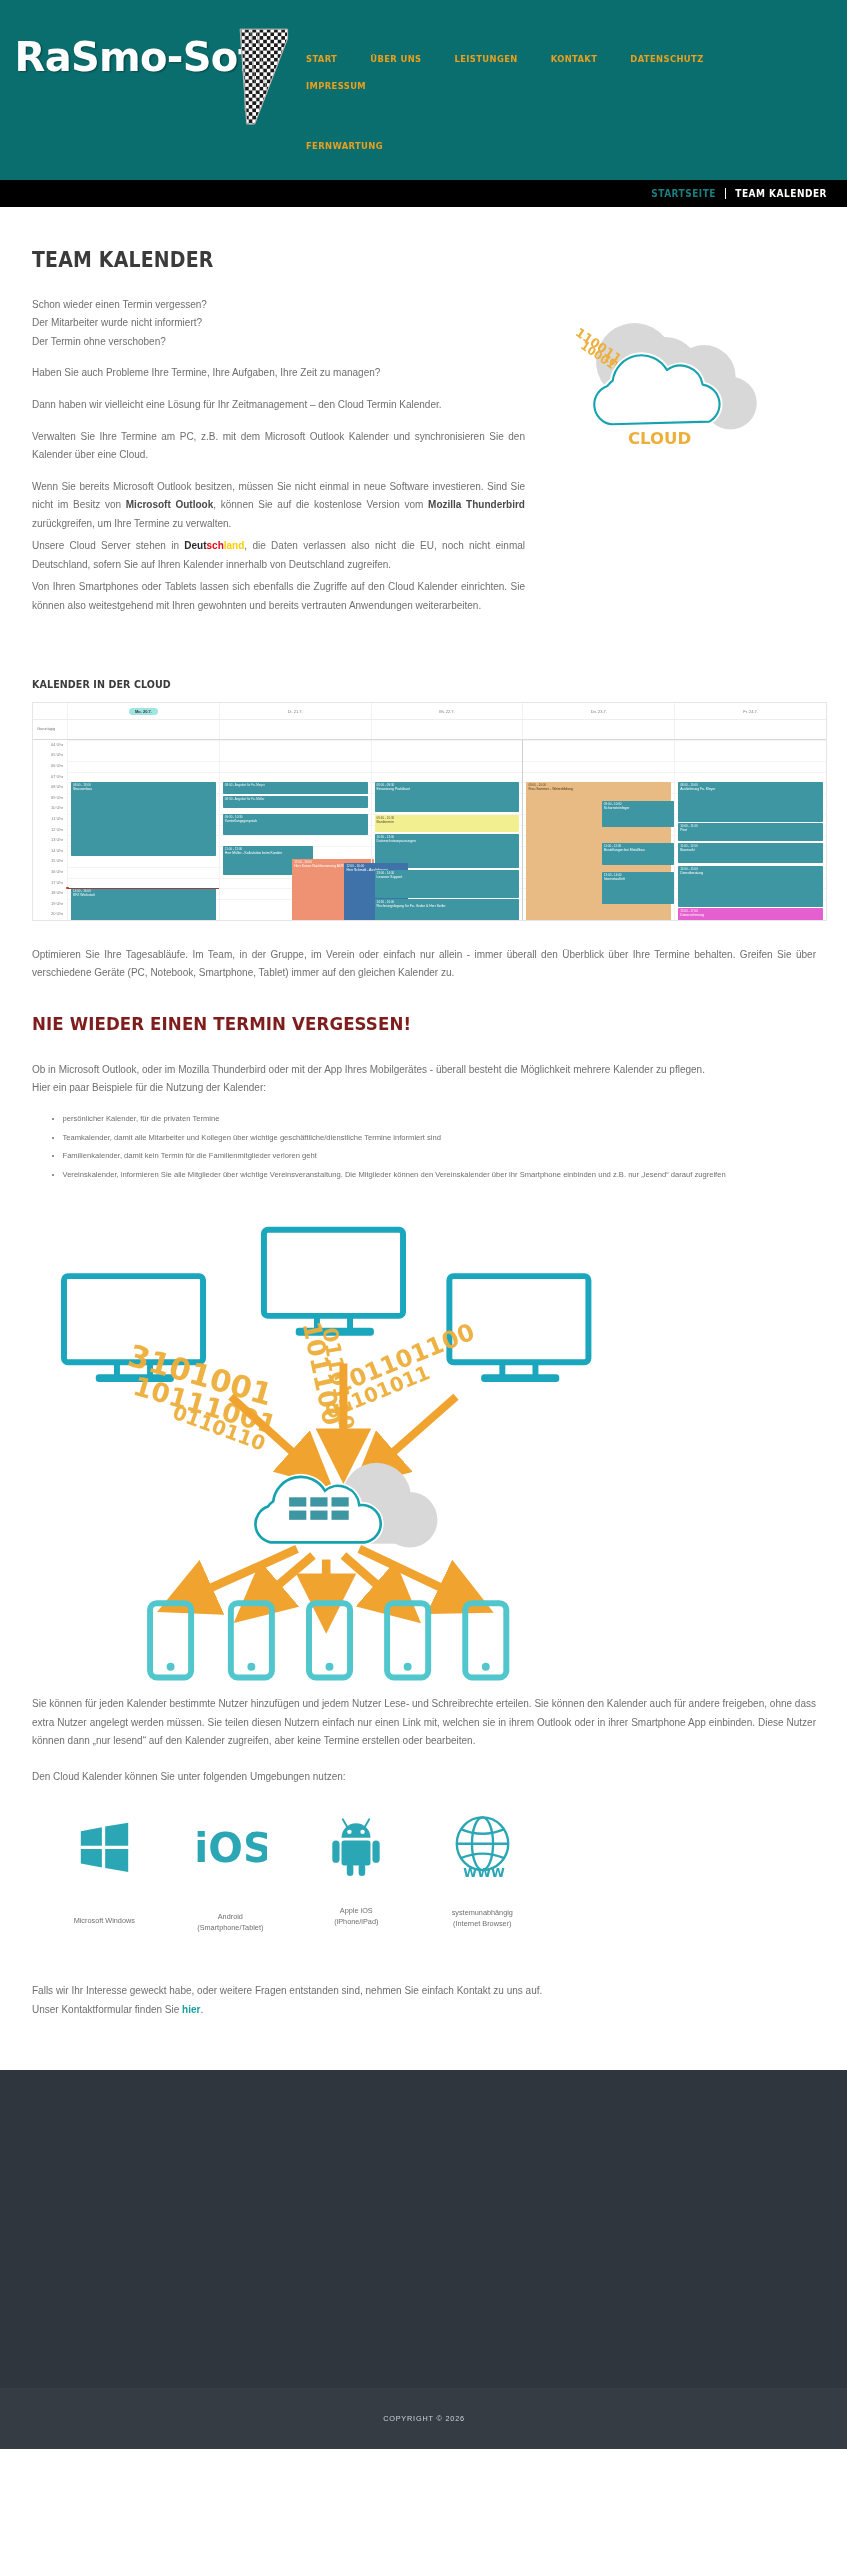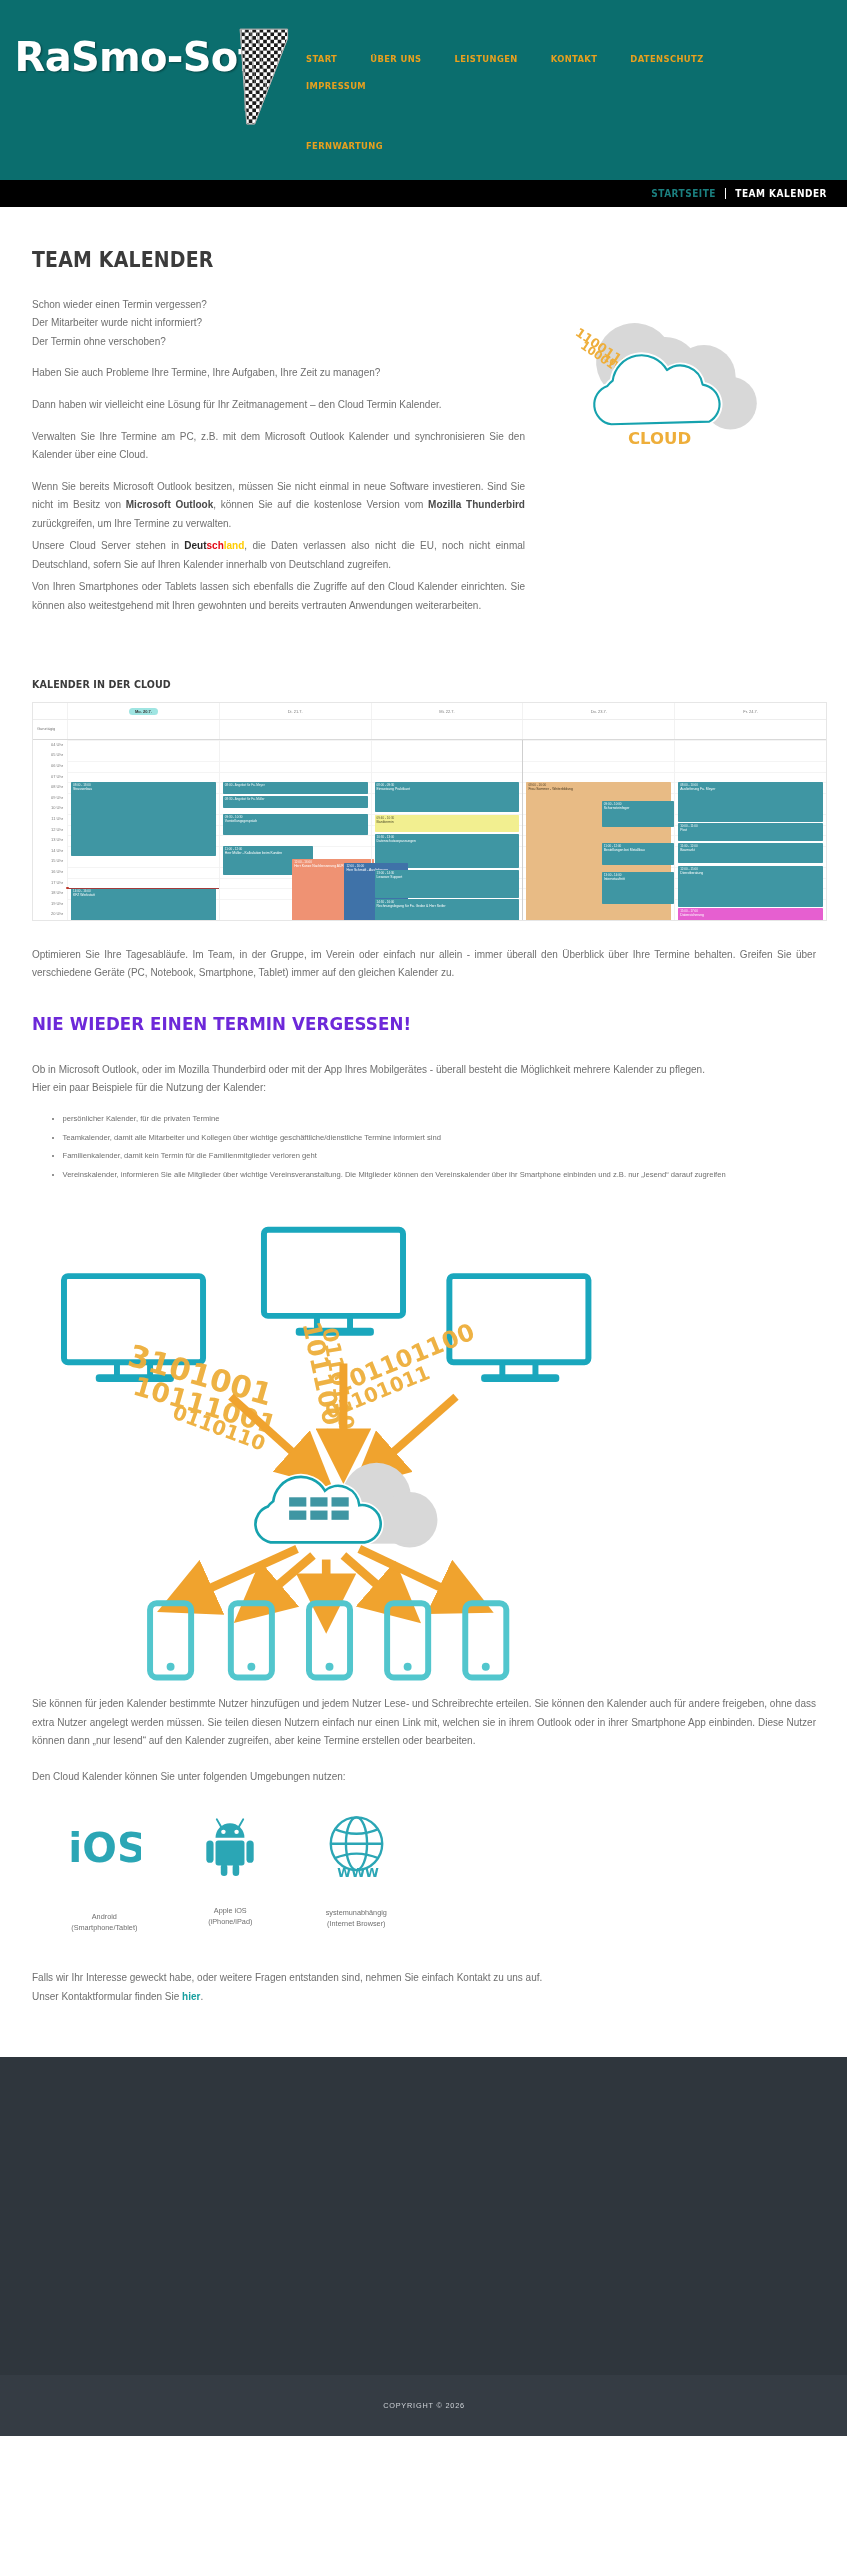--- a/index.html
+++ b/index.html
@@ -105,21 +105,21 @@
     font-weight:bold;
     font-size:10.6px;
     color:#3b3b3b;
     margin:0 0 12px 0;
     letter-spacing:0.1px;
   }
   h2.big {
     font-family:"DejaVu Sans Condensed","Liberation Sans", sans-serif;
     font-weight:bold;
     font-size:18.5px;
-    color:#6d28d9;
+    color:#7f1d1d;
     margin:30.5px 0 0 0;
     letter-spacing:0.1px;
   }
 
   p.body, li.body {
     font-size:10px;
     line-height:1.85;
     color:#6f6f6f;
     margin:0 0 10.6px 0;
     text-align:justify;
@@ -257,21 +257,21 @@
   .plat .lbl {
     margin-top:37px;
     font-size:7.3px;
     color:#6f6f6f;
     line-height:1.5;
   }
   .plat.p2 .lbl { margin-top:26.5px; }
   .plat.p3 .lbl { margin-top:33px; }
   .plat.p4 .lbl { margin-top:29px; }
 
-  .closing { margin-top:35px; padding-bottom:40px; }
+  .closing { margin-top:48px; padding-bottom:40px; }
 
   
   .footer-dark {
     background:#2f363d;
     height:318px;
   }
   .footer-bar {
     background:#353c44;
     height:61px;
     display:flex;
@@ -666,20 +666,31 @@
         </g>
       </svg>
     </div>
 
     <p class="body" style="margin-top:5.3px;">Sie können für jeden Kalender bestimmte Nutzer hinzufügen und jedem Nutzer Lese- und Schreibrechte erteilen. Sie können den Kalender auch für andere freigeben, ohne dass extra Nutzer angelegt werden müssen. Sie teilen diesen Nutzern einfach nur einen Link mit, welchen sie in ihrem Outlook oder in ihrer Smartphone App einbinden. Diese Nutzer können dann „nur lesend“ auf den Kalender zugreifen, aber keine Termine erstellen oder bearbeiten.</p>
 
     <p class="body nojust" style="margin-top:17px;">Den Cloud Kalender können Sie unter folgenden Umgebungen nutzen:</p>
 
     <div class="platforms">
 
+      <div class="plat p1">
+        <div class="ic">
+          <svg width="53" height="50" viewBox="0 0 80 76">
+            <path d="M4 14 L36 8 L36 36 L4 36 Z" fill="#2ba6b5"></path>
+            <path d="M41 7 L76 1 L76 36 L41 36 Z" fill="#2ba6b5"></path>
+            <path d="M4 41 L36 41 L36 69 L4 63 Z" fill="#2ba6b5"></path>
+            <path d="M41 41 L76 41 L76 76 L41 70 Z" fill="#2ba6b5"></path>
+          </svg>
+        </div>
+        <div class="lbl">Microsoft Windows</div>
+      </div>
 
       <div class="plat p3">
         <div class="ic">
           <svg width="73" height="46" viewBox="0 0 110 70">
             <text x="0" y="58" font-family="'DejaVu Sans', sans-serif" font-weight="bold" font-size="62" fill="#2ba6b5">iOS</text>
           </svg>
         </div>
         <div class="lbl">Android<br>(Smartphone/Tablet)</div>
       </div>
 

